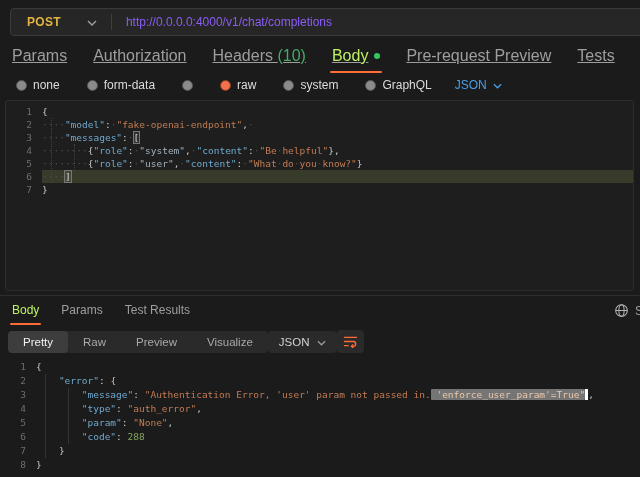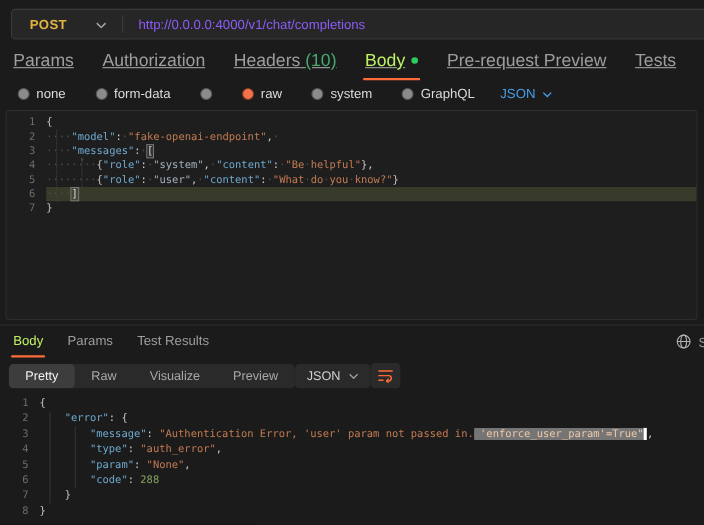--- a/index.html
+++ b/index.html
@@ -185,22 +185,22 @@
           </g>
         </svg>
     </span>
     <span class="status-clip">S</span>
   </div>
 
   <div class="resp-toolbar">
     <span class="seg-group">
       <span class="seg-btn active">Pretty</span>
       <span class="seg-btn">Raw</span>
+      <span class="seg-btn">Preview</span>
       <span class="seg-btn">Visualize</span>
-      <span class="seg-btn">Preview</span>
     </span>
     <span class="json-btn">
       <span>JSON</span>
       <span>
         <svg width="9" height="6" viewBox="0 0 10 6">
             <path d="M1 1l4 4 4-4" fill="none" stroke="#9a9a9a" stroke-width="1.4"></path>
           </svg>
       </span>
     </span>
     <span class="wrap-btn">

